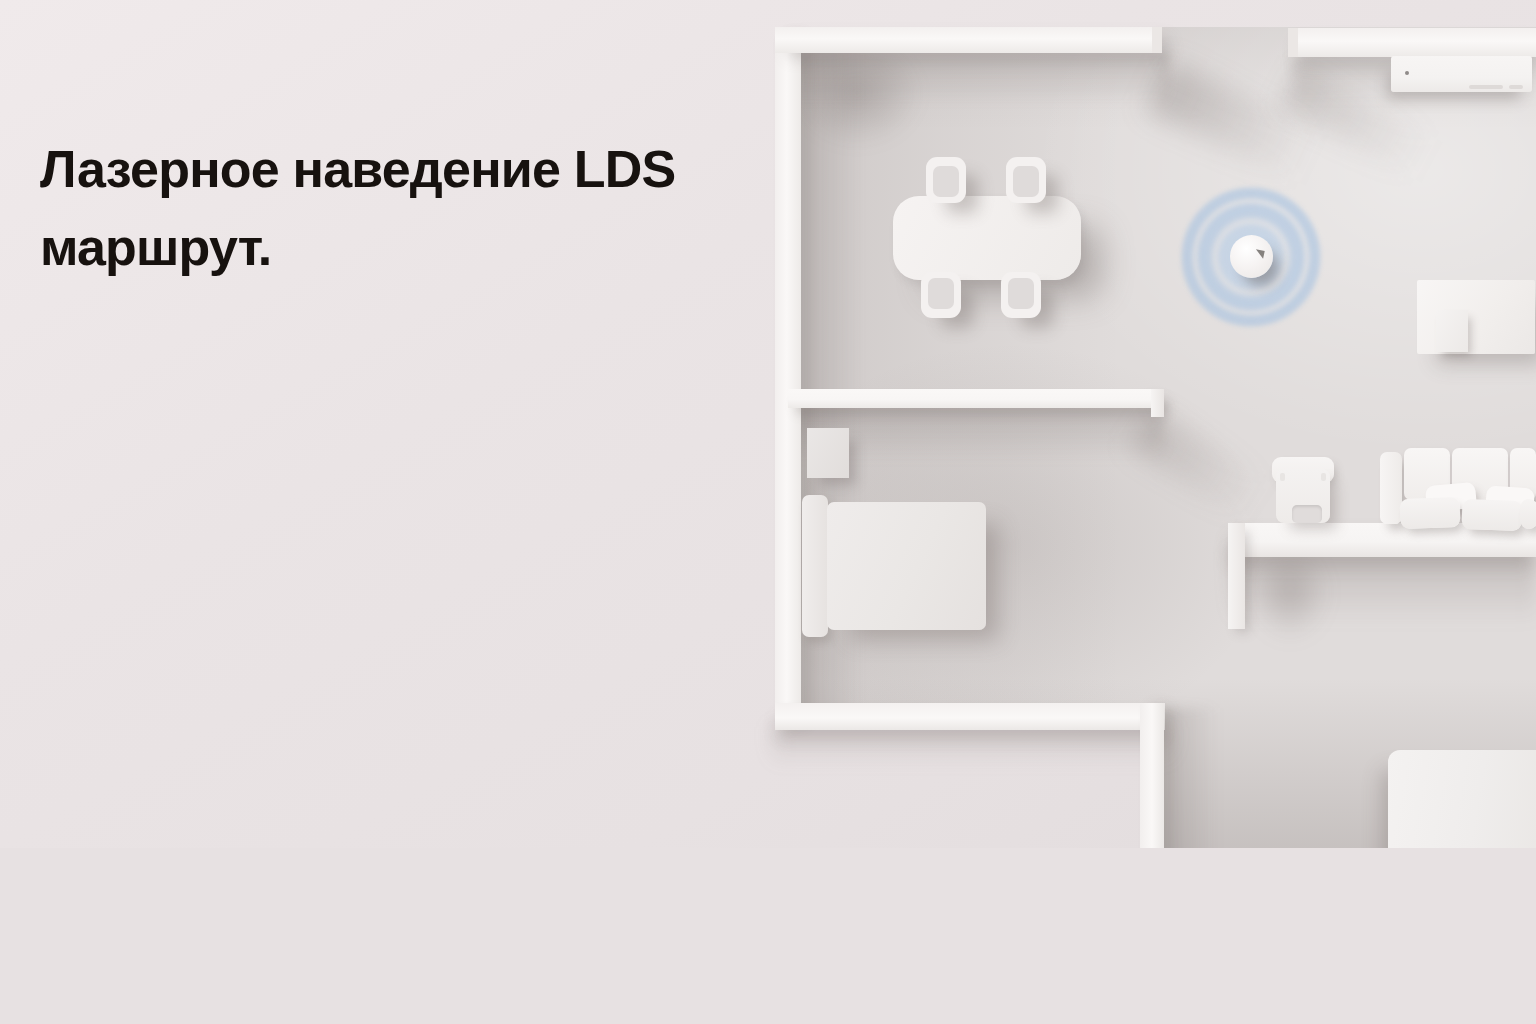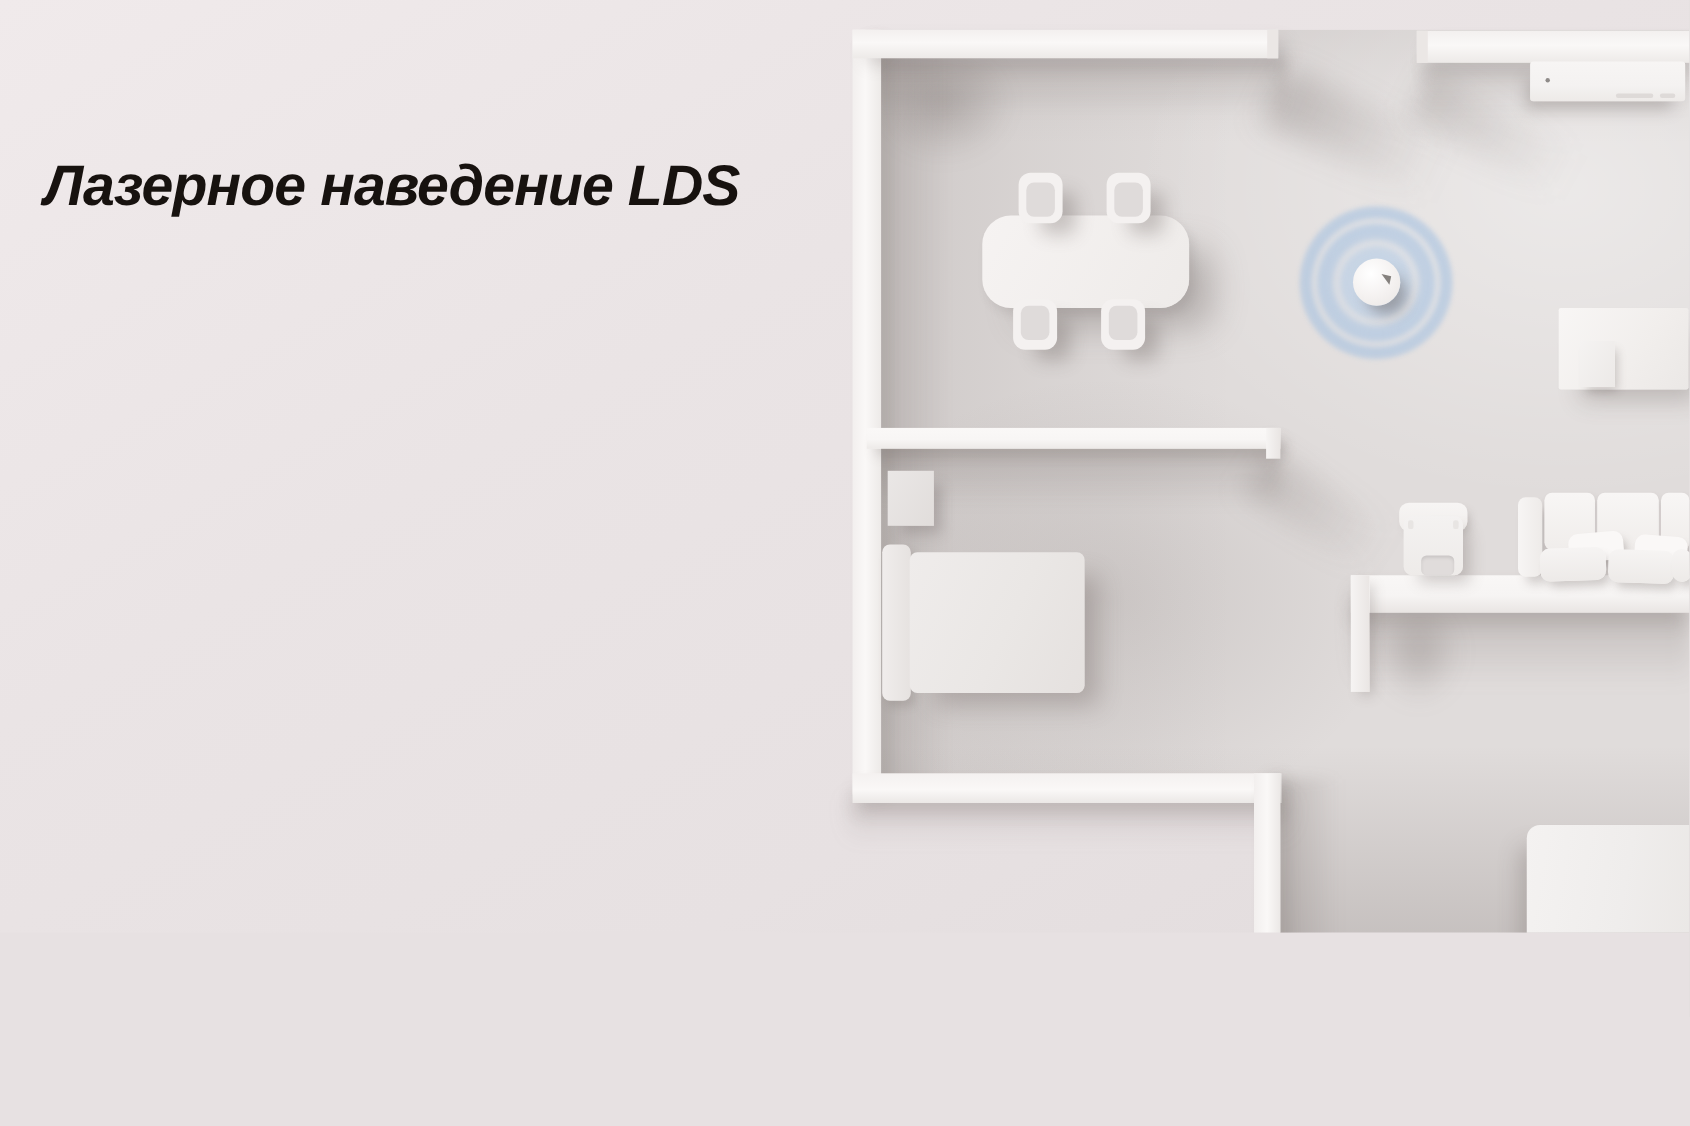--- a/index.html
+++ b/index.html
@@ -1,20 +1,19 @@
 <!DOCTYPE html>
 <html><head>
 <meta charset="utf-8">
 <style>
   html,body{margin:0;padding:0;background:#e7e1e2;}
   .stage{
     position:relative;width:1536px;height:848px;overflow:hidden;
     background:linear-gradient(150deg,#f0eaeb 0%,#eae4e5 38%,#e7e1e2 70%,#e2dcdd 100%);
     font-family:"Liberation Sans", sans-serif;
-    font-style:italic;
   }
   
   .headline{position:absolute;left:40px;top:130px;color:#17120f;font-weight:700;
     font-size:52px;line-height:78px;letter-spacing:-0.8px;white-space:nowrap;}
   
   .floor-area{position:absolute;inset:0;
     clip-path:polygon(786px 27px,1536px 27px,1536px 1024px,1164px 1024px,1164px 716px,786px 716px);}
   .floor-base{position:absolute;inset:0;background-color:#e0dcdb;
     background-image:
       radial-gradient(520px 380px at 1420px 170px, rgba(255,255,255,0.38), rgba(255,255,255,0) 75%),
@@ -168,20 +167,21 @@
     background:linear-gradient(100deg,#f7f5f4 0%,#f5f3f2 68%,#e9e6e4 72%,#e6e2e0 100%);
     box-shadow:6px 8px 10px -2px rgba(105,95,92,0.32);}
 </style>
 </head>
 <body>
 
 <div class="stage">
 
   <div class="headline">
     <div>Лазерное наведение LDS</div>
+    <div>маршрут.</div>
   </div>
 
   <div class="floor-area">
     <div class="floor-base"></div>
     <div class="shade shade-corner"></div>
     <div class="shade shade-left-inner"></div>
     <div class="shade shade-topA-inner"></div>
     <div class="shade shade-door-band-a"></div>
     <div class="shade shade-door-band-b"></div>
     <div class="shade shade-wallB-under"></div>

